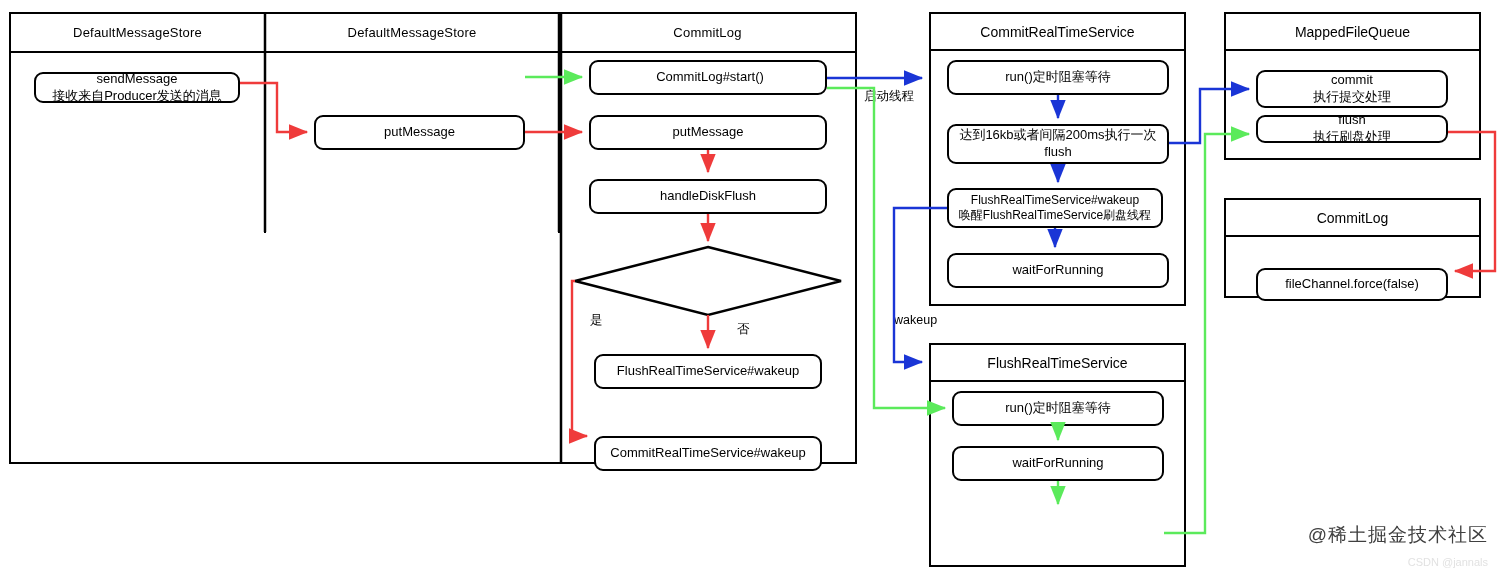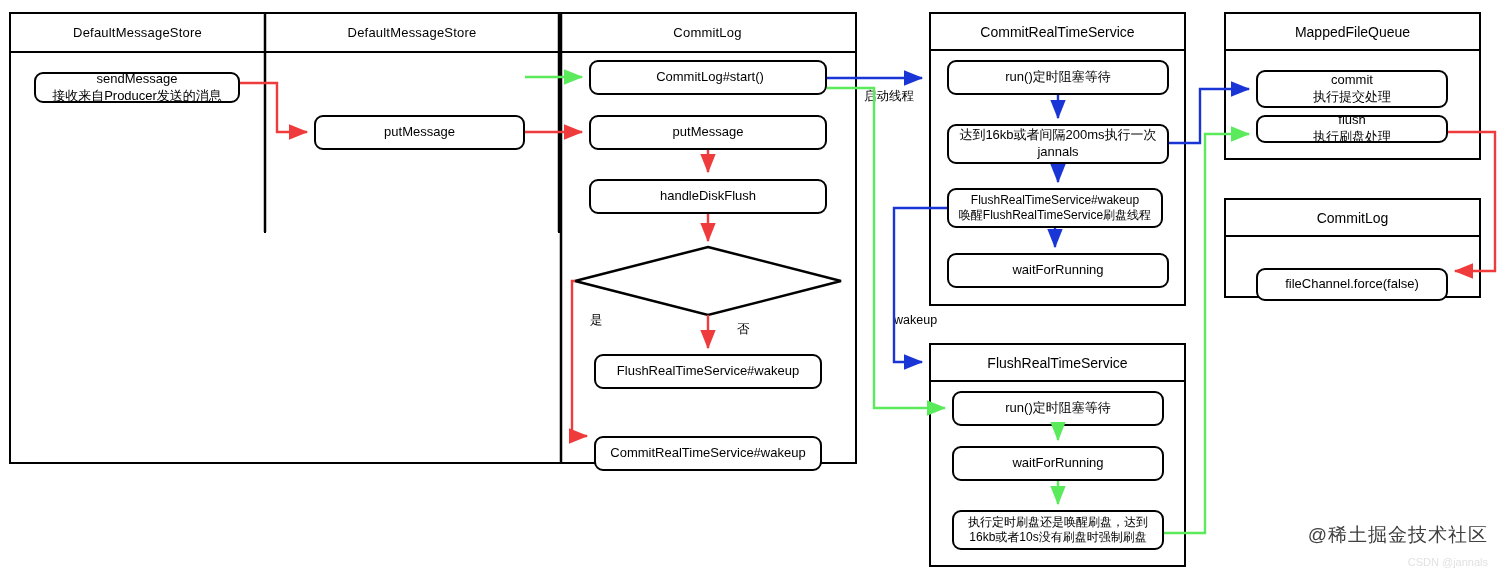--- a/index.html
+++ b/index.html
@@ -131,32 +131,30 @@
   <div class="node" style="left:594px; top:354px; width:228px; height:35px;">FlushRealTimeService#wakeup</div>
   <div class="node" style="left:594px; top:436px; width:228px; height:35px;">CommitRealTimeService#wakeup</div>
 
   <div class="edge-label" style="left:614px; top:272px; font-size:13px;">TransientStorePoolEnable=true</div>
 
   <div class="panel" style="left:929px; top:12px; width:257px; height:294px;">
     <div class="panel-head">CommitRealTimeService</div>
   </div>
   <div class="node" style="left:947px; top:60px; width:222px; height:35px;">run()定时阻塞等待</div>
   <div class="node" style="left:947px; top:124px; width:222px; height:40px;">达到16kb或者间隔200ms执行一次
-jannals</div>
+flush</div>
   <div class="node" style="left:947px; top:188px; width:216px; height:40px; font-size:12px;">FlushRealTimeService#wakeup
 唤醒FlushRealTimeService刷盘线程</div>
   <div class="node" style="left:947px; top:253px; width:222px; height:35px;">waitForRunning</div>
 
   <div class="panel" style="left:929px; top:343px; width:257px; height:224px;">
     <div class="panel-head">FlushRealTimeService</div>
   </div>
   <div class="node" style="left:952px; top:391px; width:212px; height:35px;">run()定时阻塞等待</div>
   <div class="node" style="left:952px; top:446px; width:212px; height:35px;">waitForRunning</div>
-  <div class="node" style="left:952px; top:510px; width:212px; height:40px; font-size:12px;">执行定时刷盘还是唤醒刷盘，达到
-16kb或者10s没有刷盘时强制刷盘</div>
 
   <div class="panel" style="left:1224px; top:12px; width:257px; height:148px;">
     <div class="panel-head">MappedFileQueue</div>
   </div>
   <div class="node" style="left:1256px; top:70px; width:192px; height:38px;">commit
 执行提交处理</div>
   <div class="node" style="left:1256px; top:115px; width:192px; height:28px;">flush
 执行刷盘处理</div>
 
   <div class="panel" style="left:1224px; top:198px; width:257px; height:100px;">

